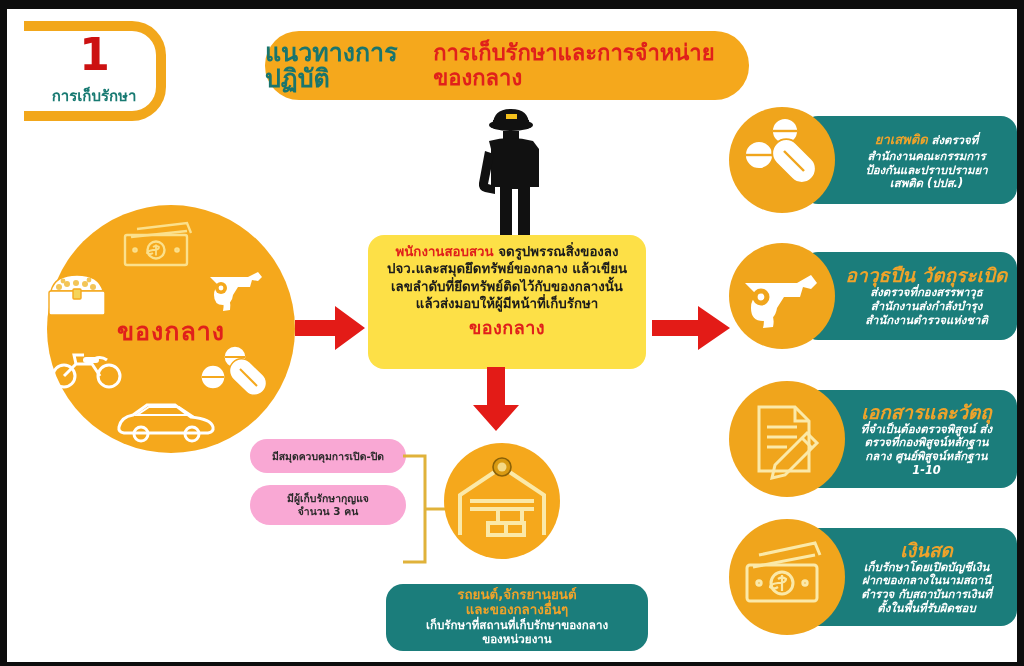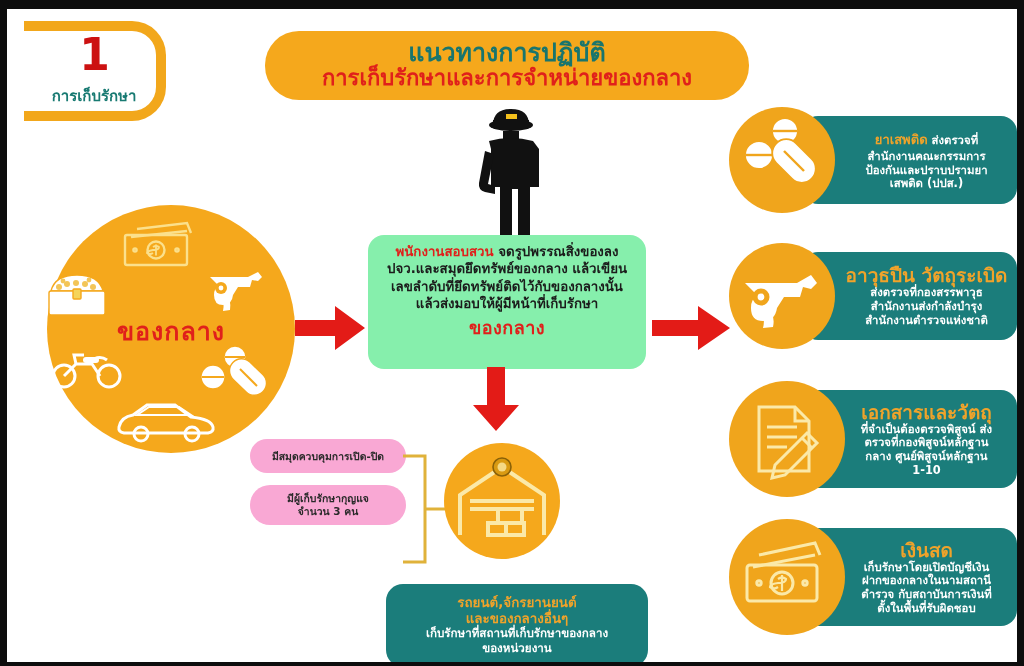--- a/index.html
+++ b/index.html
@@ -48,21 +48,21 @@
     margin-top: 8px; white-space: nowrap;
   }
 
   
   .title-banner {
     position: absolute;
     left: 258px; top: 22px;
     width: 484px; height: 69px;
     background: #f5a81c;
     border-radius: 34px;
-    display: flex; flex-direction: column;
+    display: flex; flex-direction: row;
     align-items: center; justify-content: center;
   }
   .title-l1 {
     font-size: 25px; font-weight: bold; color: #19756d;
     line-height: 1.04;
   }
   .title-l2 {
     font-size: 22px; font-weight: bold; color: #e0201b;
     line-height: 1.12;
   }
@@ -90,21 +90,21 @@
   
   .arrow-r1 { position: absolute; left: 288px; top: 297px; width: 70px; height: 44px; }
   .arrow-r2 { position: absolute; left: 645px; top: 297px; width: 78px; height: 44px; }
   .arrow-down { position: absolute; left: 466px; top: 358px; width: 46px; height: 64px; }
 
   
   .process-box {
     position: absolute;
     left: 361px; top: 226px;
     width: 278px; height: 134px;
-    background: #86efac;
+    background: #fde047;
     border-radius: 16px;
     padding: 8px 8px 4px;
     text-align: center;
   }
   .process-line { font-size: 13.3px; color: #1b1b1b; line-height: 1.30; font-weight: bold; }
   .process-line .hl { color: #e0201b; }
   .process-foot {
     font-size: 18px; font-weight: bold; color: #e0201b;
     margin-top: 1px; letter-spacing: 0.5px;
   }
@@ -132,32 +132,32 @@
   .pill-txt { font-size: 10.4px; font-weight: bold; color: #2a2a2a; line-height: 1.25; }
   #pill-0 { top: 430px; height: 34px; }
   #pill-1 { top: 476px; height: 40px; }
   #pill-2 { top: 528px; height: 40px; }
   .bracket { position: absolute; left: 396px; top: 430px; width: 48px; height: 140px; }
 
   
   .bottom-box {
     position: absolute;
     left: 379px; top: 575px;
-    width: 262px; height: 83px;
+    width: 262px; height: 67px;
     background: #1b7d7b;
     border-radius: 17px;
     display: flex; flex-direction: column;
-    align-items: center; justify-content: center;
+    align-items: center; 
     text-align: center; padding: 3px 8px;
   }
   .bb-head { font-size: 13.4px; font-weight: bold; color: #f0a32a; line-height: 1.14; }
   .bb-body { font-size: 11.6px; font-weight: bold; color: #ffffff; line-height: 1.2; margin-top: 1px; }
 
   
-  .cat-row { position: absolute; left: 722px; width: 288px; }
+  .cat-row { position: absolute; left: 722px; width: 288px; font-style: italic; }
   #cat-0 { top: 98px; height: 106px; }
   #cat-1 { top: 234px; height: 106px; }
   #cat-2 { top: 372px; height: 116px; }
   #cat-3 { top: 510px; height: 116px; }
   .cat-circle {
     position: absolute; left: 0; top: 0;
     width: 106px; height: 106px;
     border-radius: 50%;
     background: #f0a51c;
     z-index: 2;

